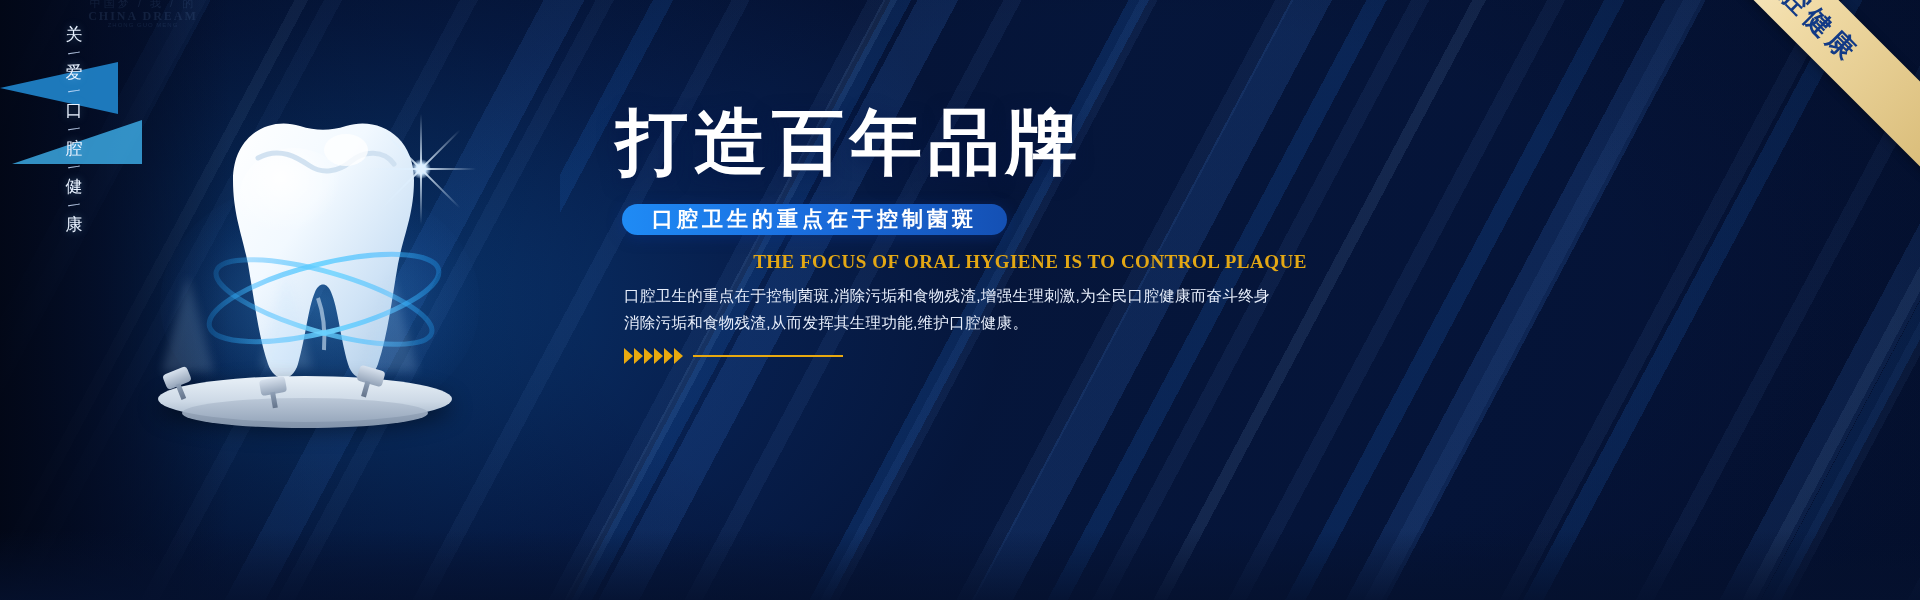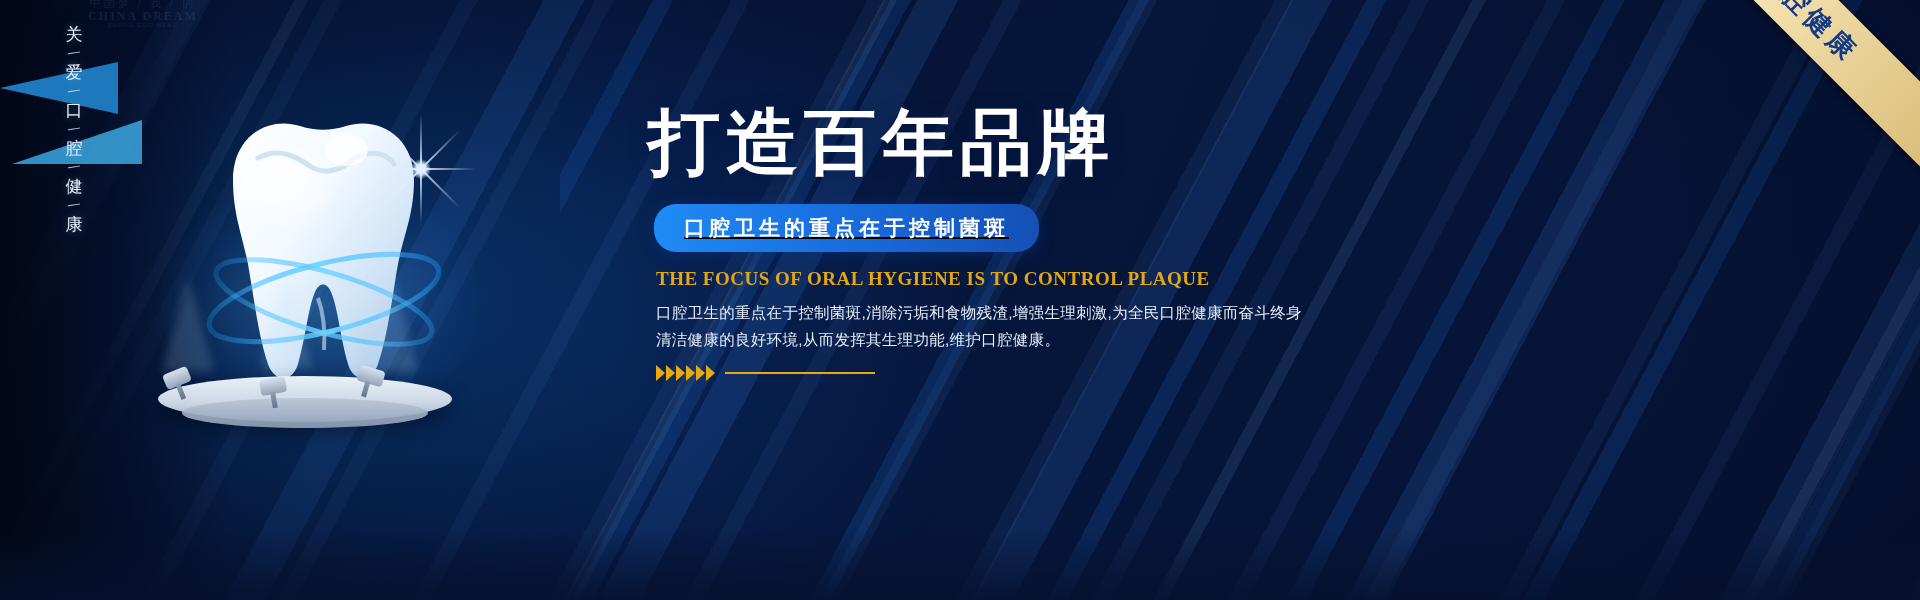--- a/index.html
+++ b/index.html
@@ -100,34 +100,34 @@
   .podium .disc2{position:absolute;left:52px;top:34px;width:246px;height:30px;border-radius:50%;
     background:linear-gradient(180deg,#b9c6d6 0%,#8fa0b6 100%);opacity:.9;}
   .lamp{position:absolute;width:26px;height:16px;border-radius:4px;
     background:linear-gradient(180deg,#d8e2ee 0%,#93a3b8 100%);}
   .lamp::after{content:"";position:absolute;left:9px;top:14px;width:5px;height:16px;
     background:linear-gradient(180deg,#8fa0b6,#64748b);}
   .beam{position:absolute;width:0;height:0;border-left:26px solid transparent;border-right:26px solid transparent;
     border-bottom:96px solid rgba(190,225,255,.17);filter:blur(5px);}
 
   
-  .content{position:absolute;left:648px;top:104px;width:820px;}
+  .content{position:absolute;left:616px;top:104px;width:820px;}
   .h1{color:#ffffff;font-size:72px;line-height:1.08;font-weight:700;letter-spacing:6px;
     text-shadow:0 4px 18px rgba(0,20,70,.6);white-space:nowrap;}
   .h1.line2{letter-spacing:5px;margin-top:6px;}
 
   .pill{margin-top:22px;margin-left:6px;display:inline-flex;align-items:center;justify-content:center;
-    height:48px;padding:0 30px;border-radius:22px;
+    height:31px;padding:0 30px;border-radius:22px;
     background:linear-gradient(90deg,#1f8bf5 0%,#1a6fe0 45%,#1450b4 100%);
-    box-shadow:0 3px 14px rgba(10,50,130,.55);text-decoration:underline;}
+    box-shadow:0 3px 14px rgba(10,50,130,.55);}
   .pill span{color:#ffffff;font-size:21px;font-weight:700;letter-spacing:4px;}
 
   .eng{margin-top:16px;margin-left:8px;color:#e3a714;
     font-family:"Liberation Serif","DejaVu Serif",serif;font-weight:700;
-    font-size:19px;letter-spacing:.5px;}
+    font-size:19px;letter-spacing:.5px;text-align:center;}
 
   .body-txt{margin-top:9px;margin-left:8px;color:#e7eefb;font-size:15.5px;line-height:1.75;letter-spacing:.3px;max-width:720px;}
 
   .rule{margin-top:12px;margin-left:8px;display:flex;align-items:center;gap:10px;}
   .chev{display:flex;align-items:center;gap:1px;}
   .chev i{display:block;width:0;height:0;
     border-top:8px solid transparent;border-bottom:8px solid transparent;border-left:9px solid #e9a90f;}
   .rule .bar{width:150px;height:2px;background:#e9a90f;}
 
   .bottom-fade{position:absolute;left:0;bottom:0;width:100%;height:70px;pointer-events:none;
@@ -231,21 +231,21 @@
     <div class="h1">打造百年品牌</div>
 
     <div class="pill">
       <span>口腔卫生的重点在于控制菌斑</span>
     </div>
 
     <div class="eng">THE FOCUS OF ORAL HYGIENE IS TO CONTROL PLAQUE</div>
 
     <div class="body-txt">
       <div>口腔卫生的重点在于控制菌斑,消除污垢和食物残渣,增强生理刺激,为全民口腔健康而奋斗终身</div>
-      <div>清洁健康的良好环境,从而发挥其生理功能,维护口腔健康。</div>
+      <div>消除污垢和食物残渣,从而发挥其生理功能,维护口腔健康。</div>
     </div>
 
     <div class="rule">
       <div class="chev">
         <i></i>
           <i></i>
           <i></i>
         <i></i>
           <i></i>
           <i></i>

